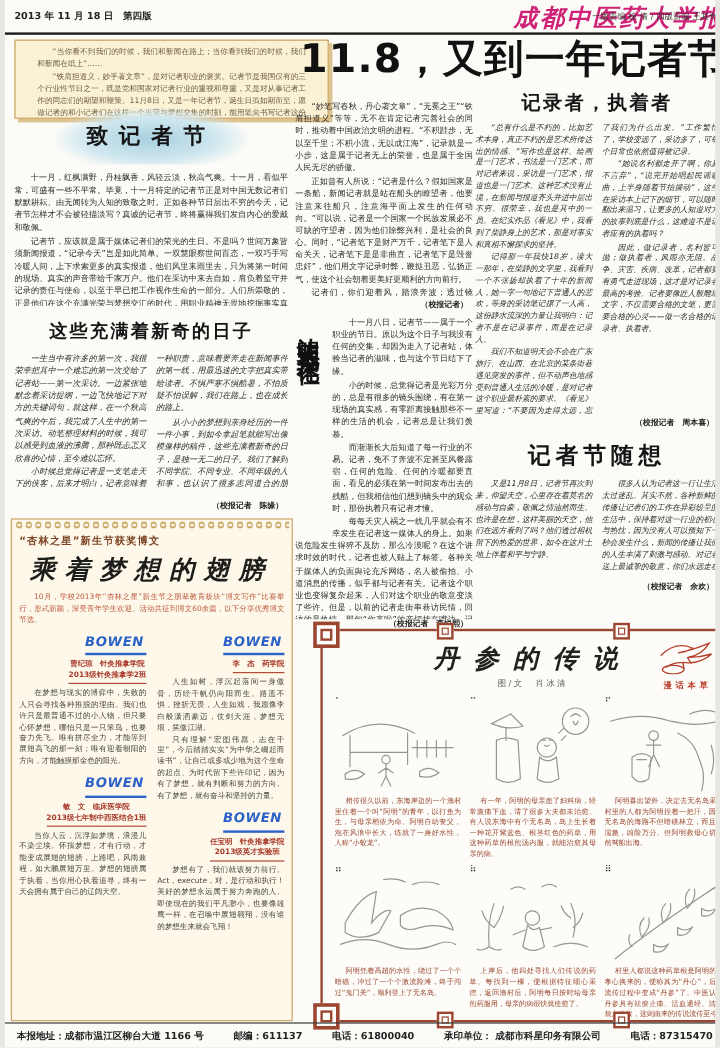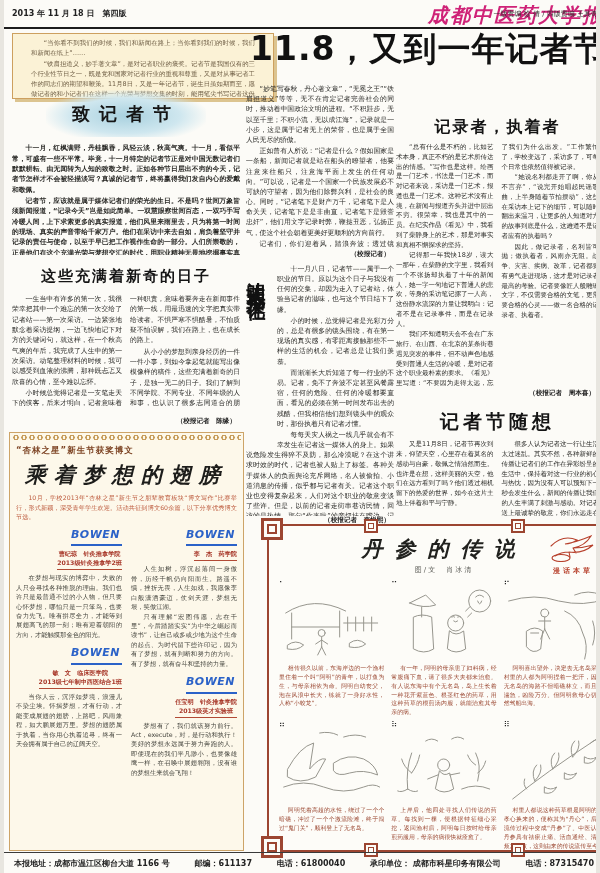--- a/index.html
+++ b/index.html
@@ -13,29 +13,29 @@
         font-size:20px;letter-spacing:2px;color:#cf2277;}
   .hdr-editors{position:absolute;right:6px;top:9px;font-size:7px;color:#333;}
   
   .intro-box{position:absolute;left:8px;top:33px;width:224px;height:56px;background:#fbf2d6;
         border:1px solid #cda05f;box-shadow:3px 3px 0 #ddc globalThis;box-shadow:3px 3px 0 #dcc490;
         padding:4px 18px;font-size:6.4px;line-height:1.6;color:#6d5c43;text-align:justify;overflow:hidden;}
   .intro-box p{margin:0;text-indent:2em;}
   .headline{position:absolute;left:246px;top:27px;width:350px;text-align:center;
         font-size:33px;font-weight:900;letter-spacing:1px;color:#111;white-space:nowrap;}
   
-  .atitle{font-weight:900;color:#151515;text-align:center;margin-top:41px;}
+  .atitle{font-weight:900;color:#151515;text-align:center;}
   .body-text p{margin:0 0 1px 0;text-indent:2em;text-align:justify;}
   .byline{text-align:right;font-weight:bold;font-size:6.6px;color:#222;padding-right:4px;}
-  .cols2{column-count:2;column-gap:8px;column-fill:auto;}
+  .cols2{column-count:2;column-gap:8px;column-fill:auto;font-style:italic;}
   
   .left-col{position:absolute;left:8px;top:90px;width:228px;font-size:6.8px;line-height:1.52;}
   .zhi-title{width:160px;margin:0 auto 6px auto;padding:10px 0;font-size:18px;letter-spacing:9px;
         background:radial-gradient(ellipse at 50% 55%, #a9d1df 0%, #cfe7ef 48%, rgba(255,255,255,0) 74%);}
-  .zhi-text{height:112px;overflow:hidden;font-weight:bold;}
+  .zhi-text{height:112px;overflow:hidden;}
   .xinqi-title{font-size:15px;margin:10px 0 6px 0;letter-spacing:2px;}
   .xinqi-text{height:122px;overflow:hidden;}
   
   .mid-col{position:absolute;left:242px;top:84px;width:148px;font-size:6.8px;line-height:1.5;}
   .mid-part1{height:166px;overflow:hidden;}
   .vtitle{float:left;writing-mode:vertical-rl;font-size:19px;font-weight:900;line-height:1.05;
         letter-spacing:3px;height:178px;padding:2px 6px 2px 0;margin-right:5px;color:#111;}
   .mingtian{margin-top:4px;height:252px;overflow:hidden;}
   
   .right-col{position:absolute;left:392px;top:74px;width:203px;font-size:6.5px;line-height:1.5;}

